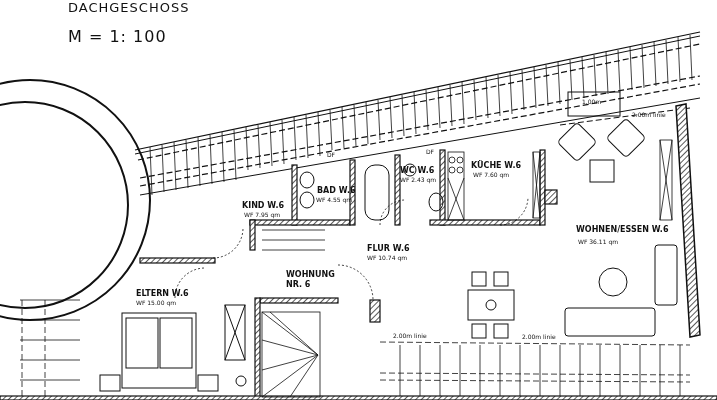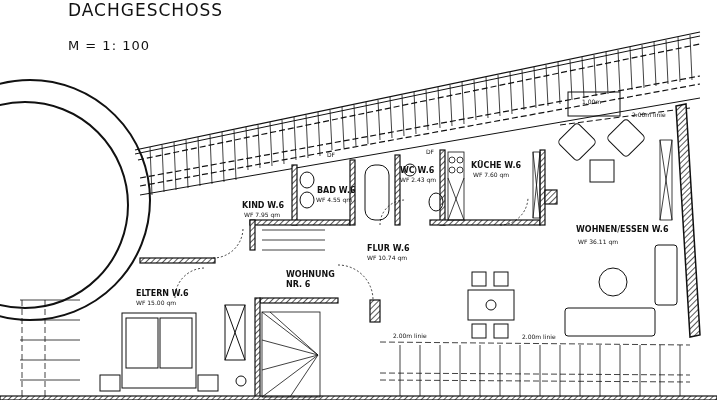--- a/index.html
+++ b/index.html
@@ -1,18 +1,18 @@
 <!DOCTYPE html>
 <html><head>
 <meta charset="utf-8">
 <style>
   html, body { margin:0; padding:0; background:#ffffff; }
   body { width:717px; height:400px; overflow:hidden; position:relative; font-family:"DejaVu Sans", sans-serif; color:#111; }
-  .title { position:absolute; left:68px; top:0px; font-size:17px; letter-spacing:1px; font-weight:normal; }
-  .scale { position:absolute; left:68px; top:38px; font-size:13px; letter-spacing:1px;text-align:center; }
+  .title { position:absolute; left:68px; top:0px; font-size:13px; letter-spacing:1px; font-weight:normal; }
+  .scale { position:absolute; left:68px; top:27px; font-size:16px; letter-spacing:1px;text-align:center; }
   svg { position:absolute; left:0; top:0; }
   .lbl { font-family:"DejaVu Sans", sans-serif; font-weight:bold; font-size:8px; fill:#111; }
   .sub { font-family:"DejaVu Sans", sans-serif; font-size:6px; fill:#111; }
   .note { font-family:"DejaVu Sans", sans-serif; font-size:6px; fill:#111; }
 </style>
 </head>
 <body>
 
 <div class="title">DACHGESCHOSS</div>
 <div class="scale">M  =  1: 100</div>

